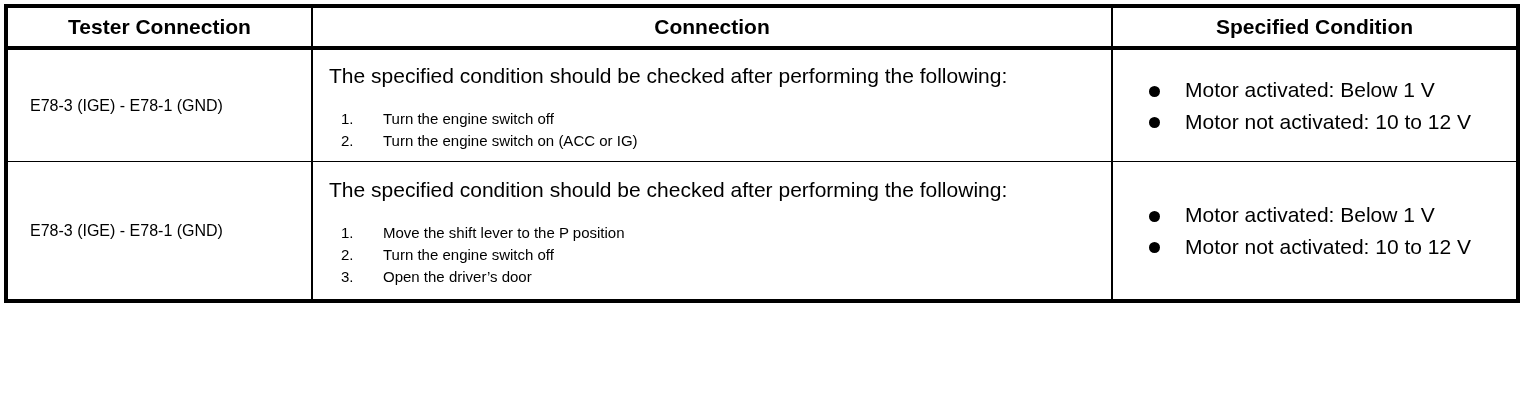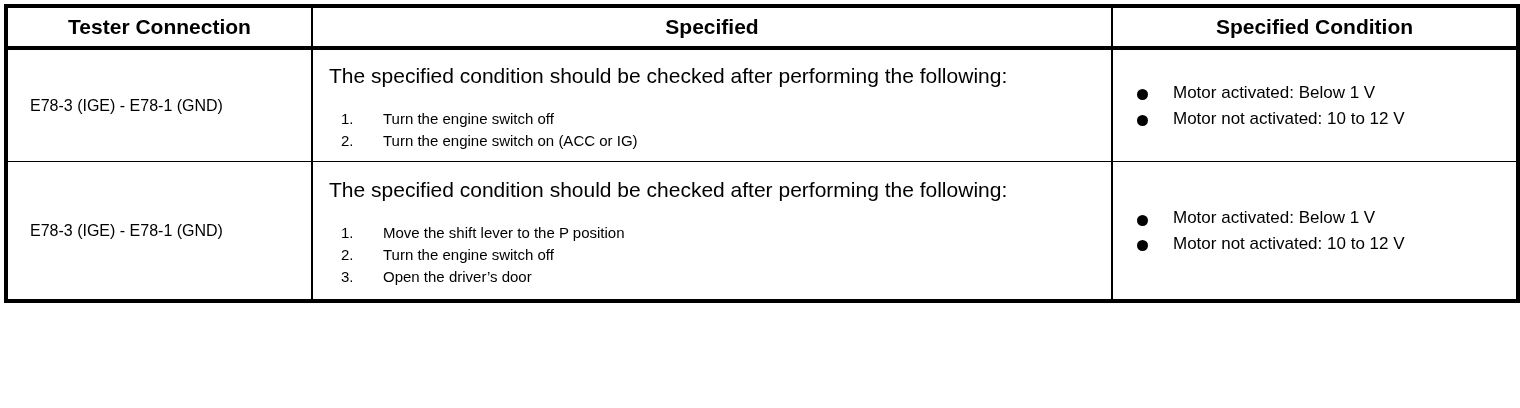--- a/index.html
+++ b/index.html
@@ -97,23 +97,23 @@
     content: counter(stepctr) ".";
     position: absolute;
     left: 0;
     top: 0;
     width: 30px;
     text-align: left;
   }
 
   ul.bullets {
     list-style: none;
-    margin: 4px;
+    margin: 16px;
     padding: 0 6px 0 18px;
-    font-size: 17px;
+    font-size: 21px;
     line-height: 1.4;
   }
   ul.bullets li {
     position: relative;
     padding-left: 38px;
     margin-bottom: 2px;
   }
   ul.bullets li .dot {
     position: absolute;
     left: 2px;
@@ -135,21 +135,21 @@
 <div class="table-wrap">
   <table class="spec-table">
     <colgroup>
       <col class="c1">
       <col class="c2">
       <col class="c3">
     </colgroup>
     <thead>
       <tr>
         <th>Tester Connection</th>
-        <th>Specified</th>
+        <th>Connection</th>
         <th>Specified Condition</th>
       </tr>
     </thead>
     <tbody>
 
       <tr class="row1">
         <td>
           <div class="cell-pad">
             <div class="tester-text">E78-3 (IGE) - E78-1 (GND)</div>
           </div>

